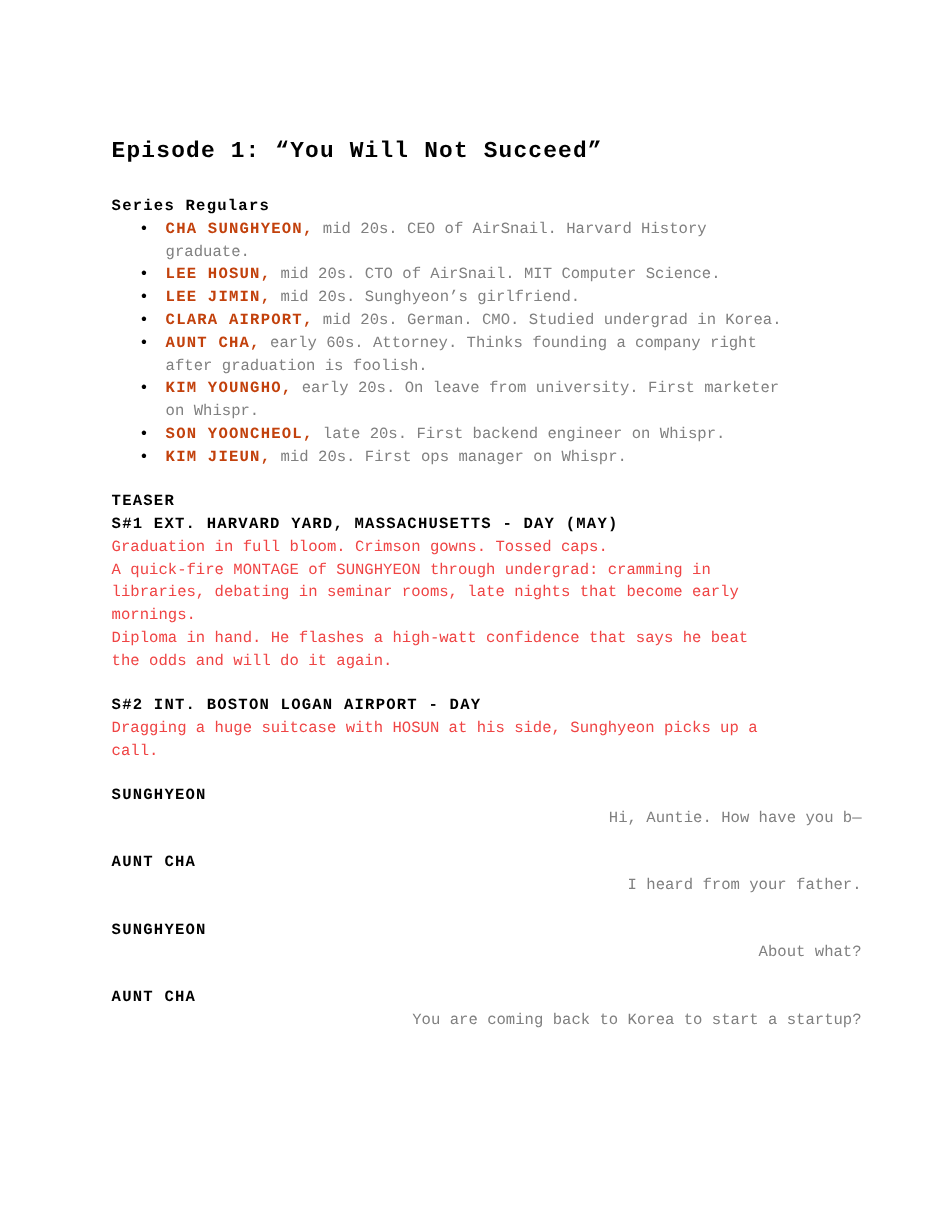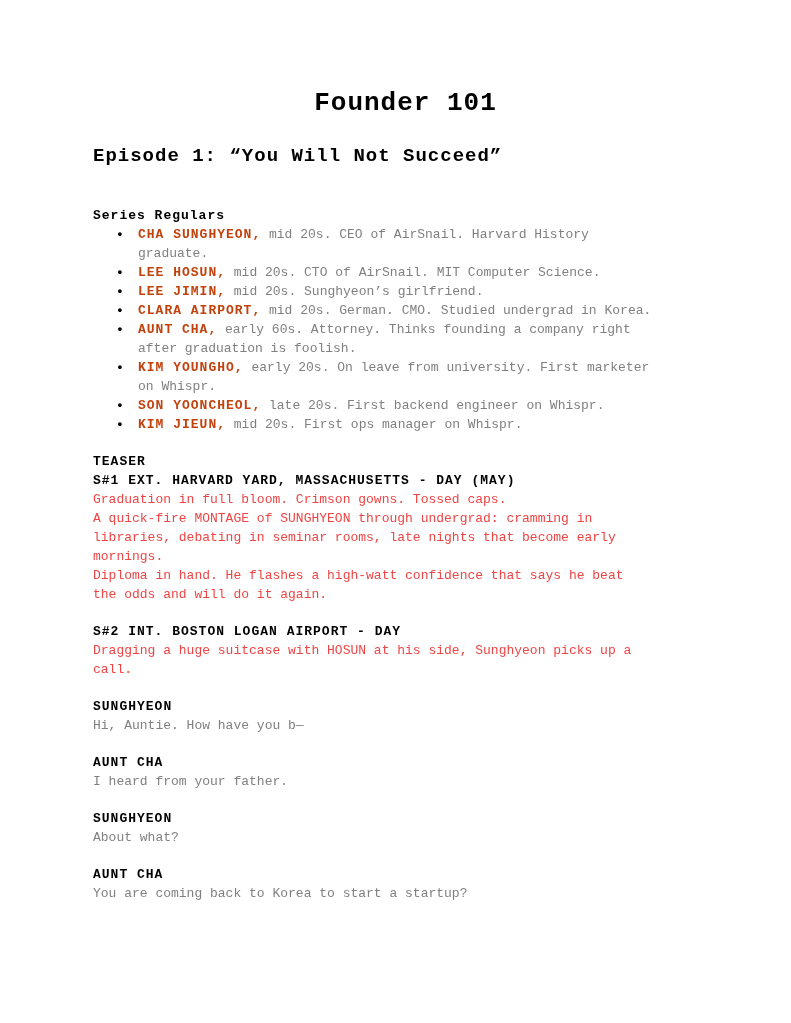--- a/index.html
+++ b/index.html
@@ -34,21 +34,21 @@
   }
   .body13 {
     font-size: 13px;
     line-height: 19px;
   }
   .bold-line {
     color: #000000;
     font-weight: bold;
     letter-spacing: 1px;
   }
-  .sr-heading { margin-top: 38px; }
+  .sr-heading { margin-top: 24px; }
   .char-list { margin: 0; padding: 0; }
   .char-item {
     position: relative;
     padding-left: 45px;
     list-style: none;
   }
   .char-item .marker {
     position: absolute;
     left: 23px;
     top: 0;
@@ -65,28 +65,28 @@
     white-space: pre-line;
   }
   .block { margin-top: 18px; }
   .action-par {
     color: #ef4444;
     white-space: pre-line;
   }
   .dialogue-line {
     color: #808080;
     white-space: pre-line;
+    text-align: right;
   }
 </style>
 </head>
 <body>
 
 <div class="page">
 
-  <div class="script-title">Founder 101</div>
 
   <div class="episode-heading">Episode 1: “You Will Not Succeed”</div>
 
   <div class="body13 bold-line sr-heading">Series Regulars</div>
 
   <ul class="char-list body13">
     <li class="char-item">
       <span class="marker">•</span><span class="char-name">CHA SUNGHYEON,</span><span class="char-desc"> mid 20s. CEO of AirSnail. Harvard History
 graduate.</span>
     </li>

